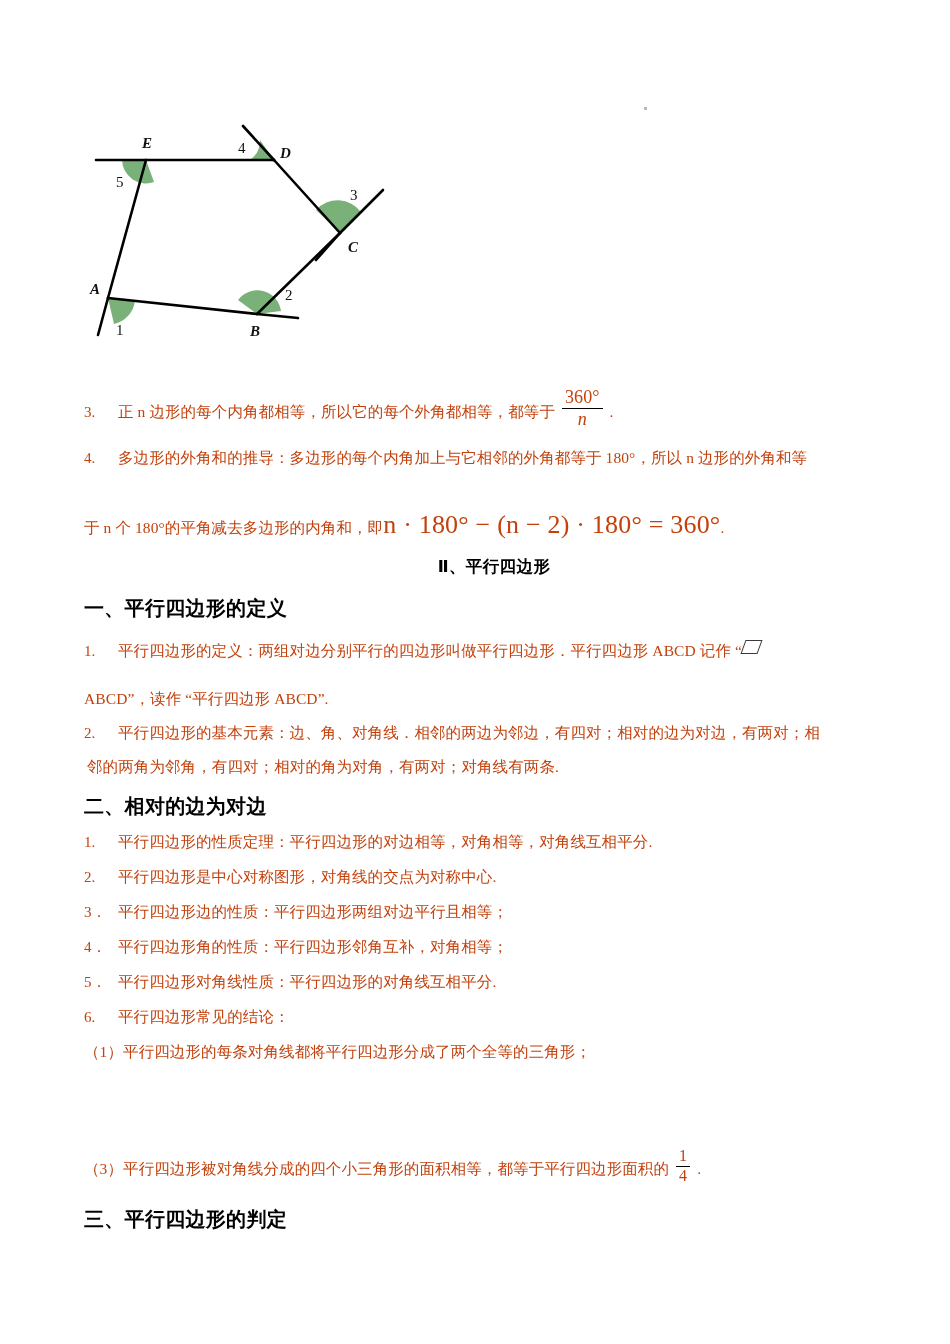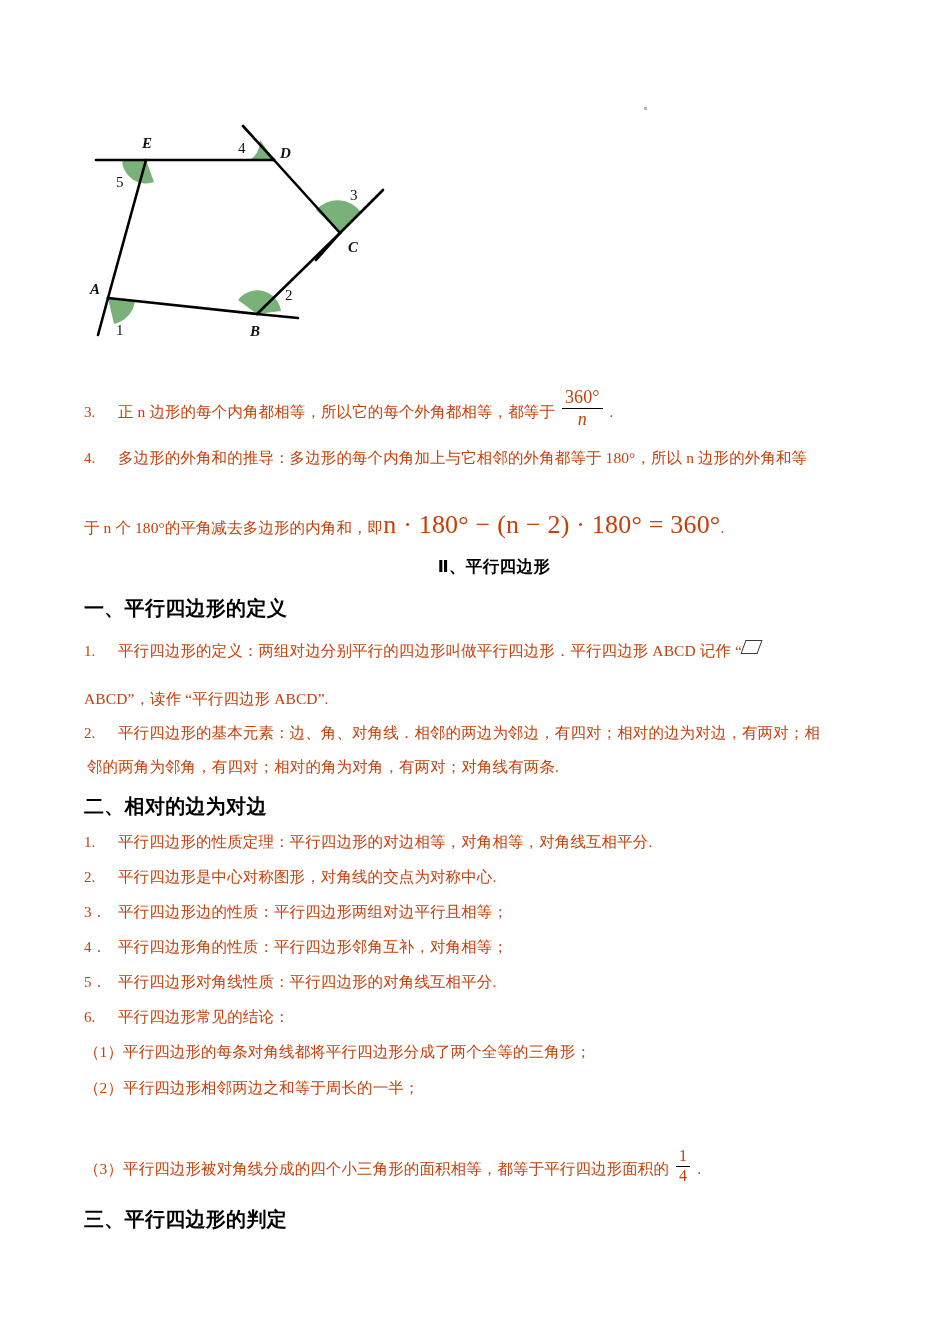--- a/index.html
+++ b/index.html
@@ -218,23 +218,20 @@
   <div class="blk" style="left:84px; top:967px; width:800px;">
     <span class="num">5．</span><span>平行四边形对角线性质：平行四边形的对角线互相平分.</span>
   </div>
   <div class="blk" style="left:84px; top:1002px; width:800px;">
     <span class="num">6.</span><span>平行四边形常见的结论：</span>
   </div>
 
   <div class="blk" style="left:84px; top:1037px; width:800px;">
     <span>（1）平行四边形的每条对角线都将平行四边形分成了两个全等的三角形；</span>
   </div>
-  <div class="blk" style="left:84px; top:1073px; width:800px;">
-    <span>（2）平行四边形相邻两边之和等于周长的一半；</span>
-  </div>
 
   <div class="blk" style="left:84px; top:1148px; width:820px;">
     <span>（3）平行四边形被对角线分成的四个小三角形的面积相等，都等于平行四边形面积的</span>
     <span class="frac narrow">
       <span class="top">1</span>
       <span class="bot" style="font-style:normal;">4</span>
     </span>
     <span>.</span>
   </div>
 

